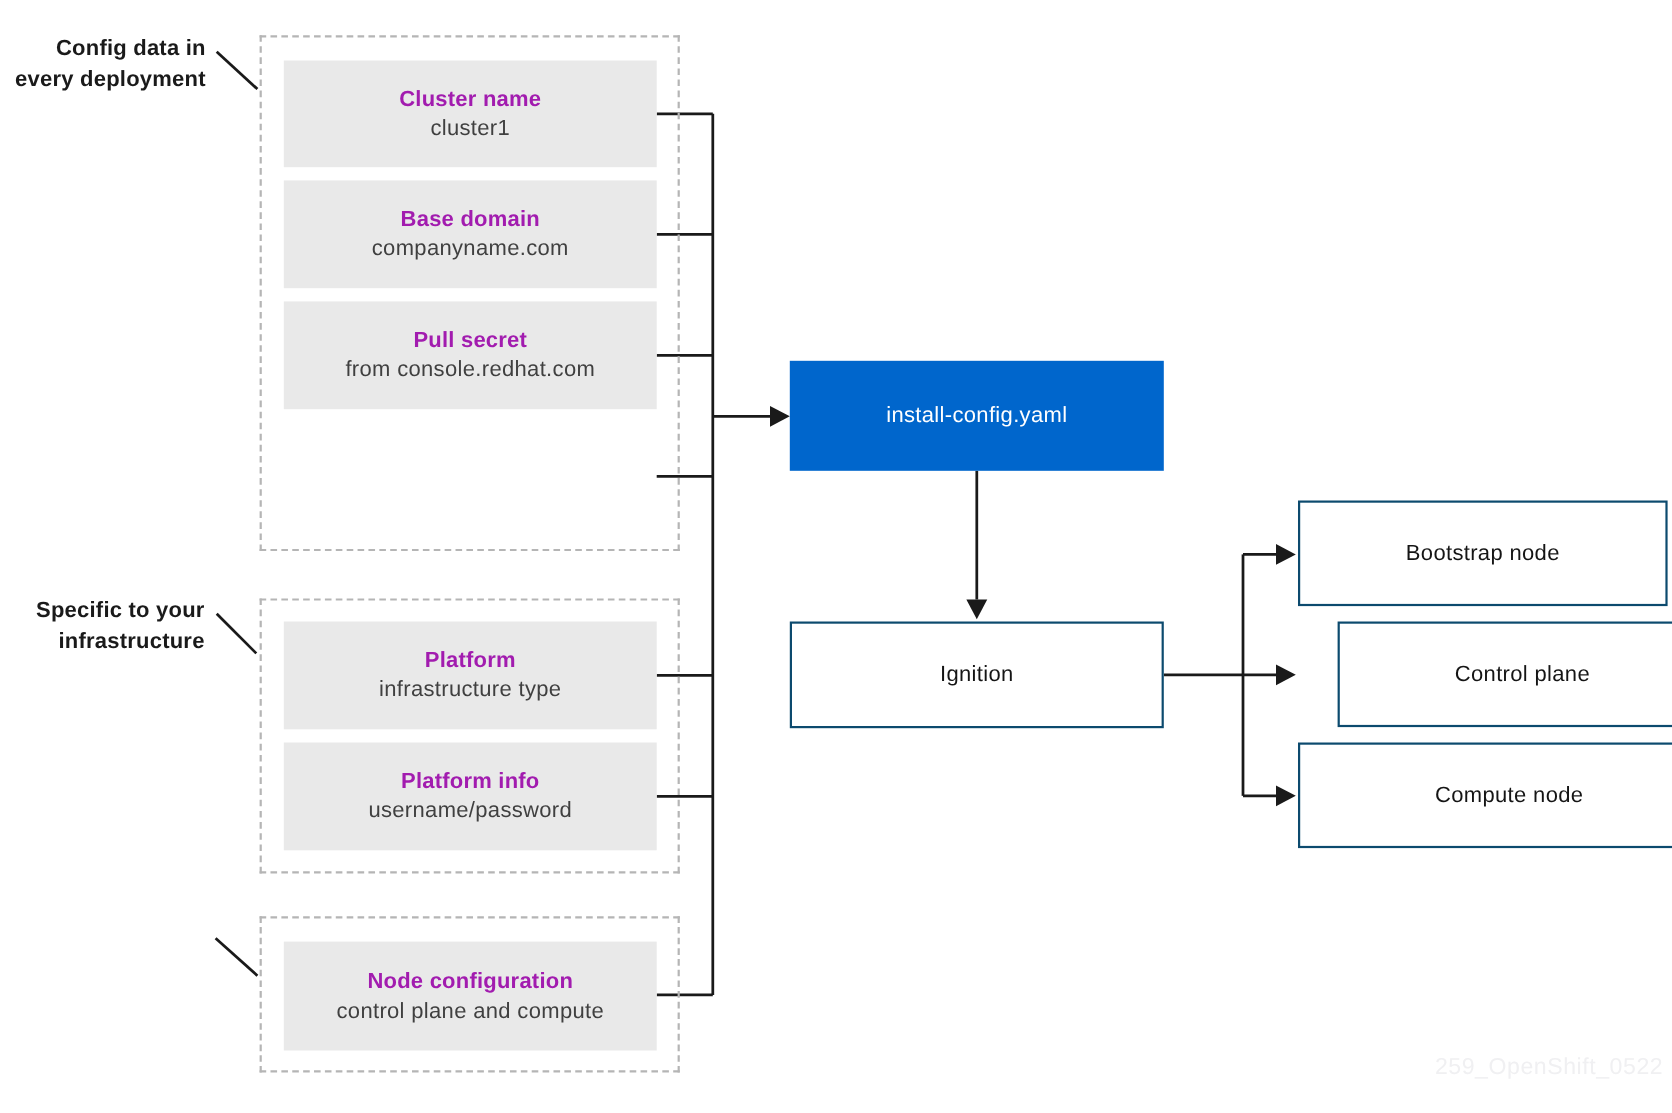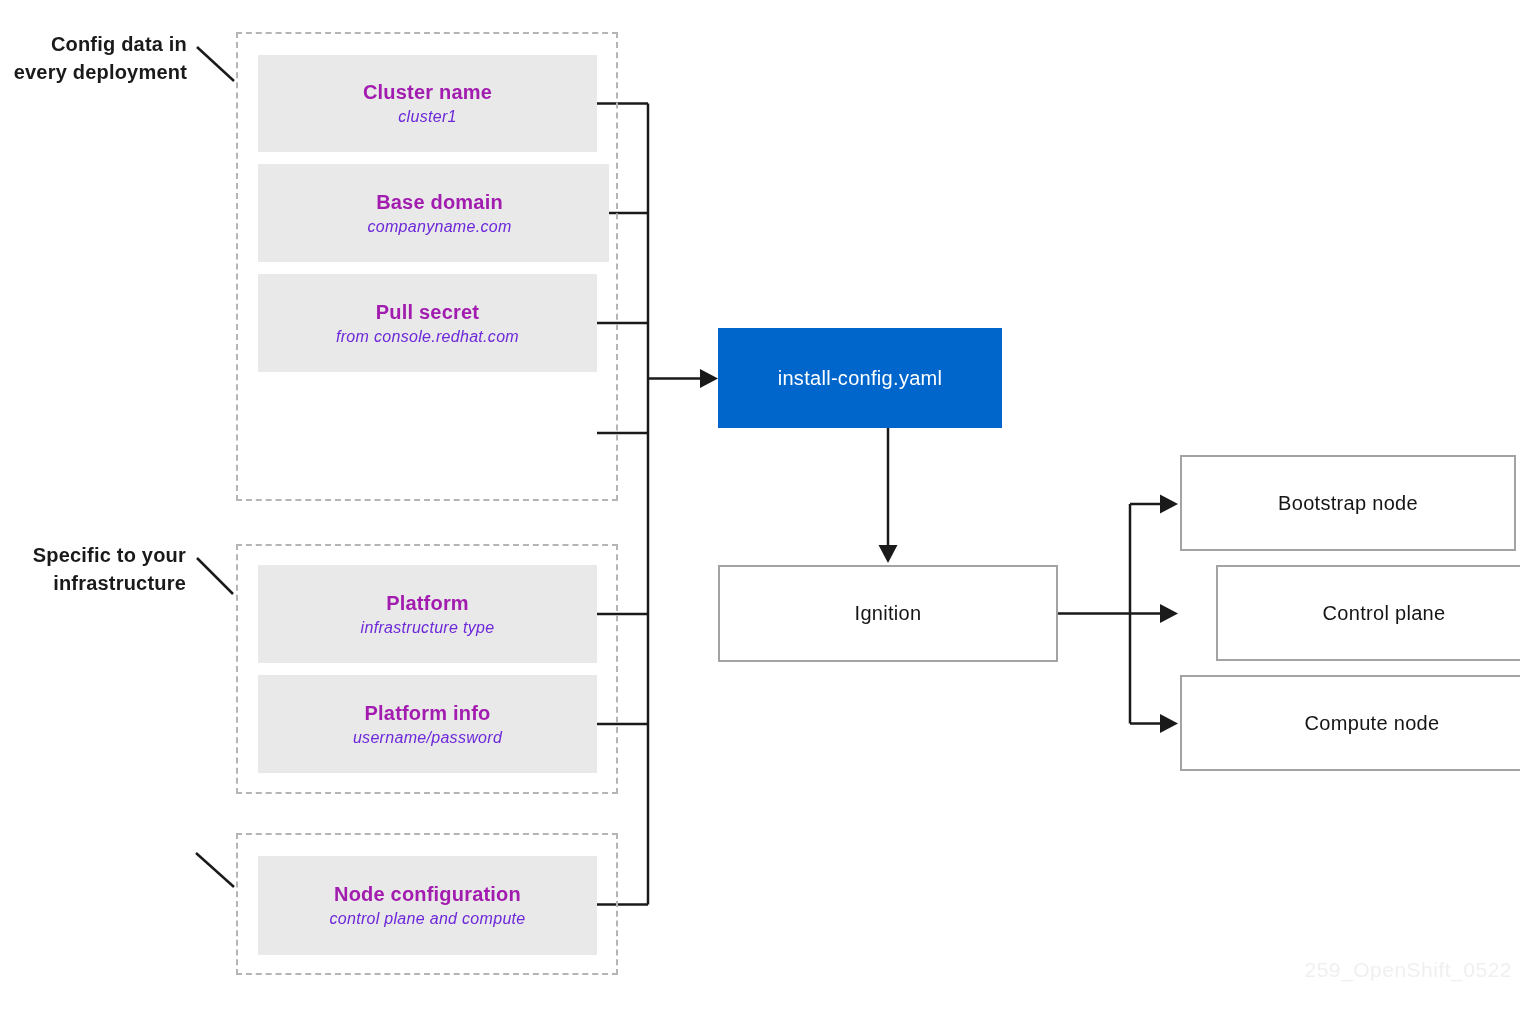--- a/index.html
+++ b/index.html
@@ -9,28 +9,28 @@
   }
   .svg-layer { position:absolute; left:0; top:0; width:1520px; height:1012px; }
   .line { stroke:#1a1a1a; stroke-width:2.5; fill:none; }
   .dash-group { position:absolute; border:2px dashed #b5b5b5; box-sizing:border-box; background:transparent; }
   .gbox {
     position:absolute; left:258px; width:339px; background:#e9e9e9;
     display:flex; flex-direction:column; align-items:center; justify-content:center; gap:4px;
     text-align:center;
   }
   .gbox .t { font-size:20px; font-weight:700; color:#a21caf; letter-spacing:.2px; }
-  .gbox .s { font-size:16px; font-weight:400; color:#6d28d9; letter-spacing:.3px;font-style:italic; }
+  .gbox .s { font-size:20px; font-weight:400; color:#404040; letter-spacing:.3px; }
   .blue-node {
-    position:absolute; left:718px; width:284px; background:#0066cc; color:#ffffff;
+    position:absolute; left:718px; width:340px; background:#0066cc; color:#ffffff;
     display:flex; align-items:center; justify-content:center;
     font-size:20px; letter-spacing:.3px;
   }
   .outline-node {
-    position:absolute; background:#ffffff; border:2px solid #a3a3a3; box-sizing:border-box;
+    position:absolute; background:#ffffff; border:2px solid #0c4a6e; box-sizing:border-box;
     display:flex; align-items:center; justify-content:center;
     font-size:20px; color:#151515; letter-spacing:.3px;
   }
   .side-label {
     position:absolute; text-align:right; font-size:20px; font-weight:700;
     color:#1a1a1a; line-height:28px; letter-spacing:.2px; white-space:nowrap;
   }
   .watermark {
     position:absolute; right:8px; top:958px; font-size:21px; color:#f0f0f2;
     letter-spacing:.5px;
@@ -82,21 +82,21 @@
   </div>
 
   <div class="dash-group" style="left:236px; top:32px;  width:382px; height:469px;"></div>
   <div class="dash-group" style="left:236px; top:544px; width:382px; height:250px;"></div>
   <div class="dash-group" style="left:236px; top:833px; width:382px; height:142px;"></div>
 
   <div class="gbox" style="top:55px; height:97px;">
     <div class="t">Cluster name</div>
     <div class="s">cluster1</div>
   </div>
-  <div class="gbox" style="top:164px; height:98px;padding-left:12px;">
+  <div class="gbox" style="top:164px; height:98px;">
     <div class="t">Base domain</div>
     <div class="s">companyname.com</div>
   </div>
   <div class="gbox" style="top:274px; height:98px;">
     <div class="t">Pull secret</div>
     <div class="s">from console.redhat.com</div>
   </div>
 
   <div class="gbox" style="top:565px; height:98px;">
     <div class="t">Platform</div>

